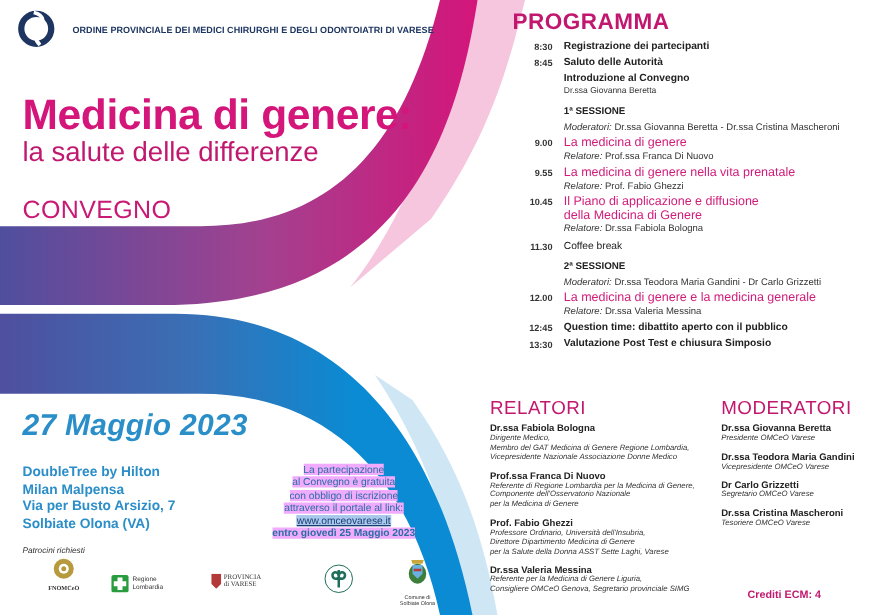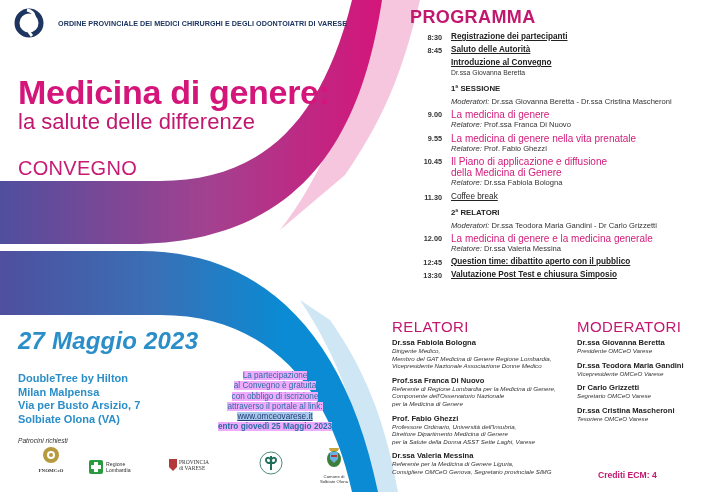--- a/index.html
+++ b/index.html
@@ -34,21 +34,21 @@
   #patrocini { left: 18px; top: 437px; font-size: 6.6px; font-style: italic; color: #333; }
   #logos { left: 14px; top: 446px; width: 345px; height: 46px; }
   .lg { position: absolute; }
 
   
   #prog-title { left: 410px; top: 7px; font-size: 18px; color: #c2176e; font-weight: bold; letter-spacing: 0.4px; }
   #programma { left: 390px; top: 32px; width: 310px; }
   .row { display: flex; margin-bottom: 3px; margin-left: 28px; }
   .time { width: 24px; text-align: right; font-size: 7.3px; font-weight: bold; color: #333; padding-top: 1px; margin-right: 9px; flex-shrink: 0; }
   .body { flex: 1; }
-  .item { font-size: 8.2px; font-weight: bold; color: #222; line-height: 10px; text-decoration: underline; }
+  .item { font-size: 8.2px; font-weight: bold; color: #222; line-height: 10px; }
   .talk { font-size: 10px; font-weight: normal; color: #d11c7a; line-height: 11px; }
   .sub { font-size: 7.6px; color: #333; line-height: 9.5px; }
   .sub i { font-style: italic; }
   .session { font-size: 7.8px; font-weight: bold; color: #222; margin-top: 3px; line-height: 10px; }
 
   
   #rel-title { left: 392px; top: 318px; font-size: 15px; color: #c2176e; letter-spacing: 0.4px; }
   #relatori { left: 392px; top: 338px; width: 178px; }
   .person { margin-bottom: 6px; }
   .pname { font-size: 7.6px; font-weight: bold; color: #222; line-height: 9px; }
@@ -229,21 +229,21 @@
   <div class="row" style="margin-top:4px;">
     <div class="time">11.30</div>
     <div class="body">
         <div class="item" style="font-weight:normal;">Coffee break</div>
       </div>
   </div>
 
   <div class="row">
     <div class="time"></div>
     <div class="body">
-      <div class="session">2ª RELATORI</div>
+      <div class="session">2ª SESSIONE</div>
       <div class="sub" style="margin-top:3px;"><i>Moderatori:</i> <span>Dr.ssa Teodora Maria Gandini - Dr Carlo Grizzetti</span></div>
     </div>
   </div>
   <div class="row">
     <div class="time">12.00</div>
     <div class="body">
       <div class="talk">La medicina di genere e la medicina generale</div>
       <div class="sub"><i>Relatore:</i> <span>Dr.ssa Valeria Messina</span></div>
     </div>
   </div>

